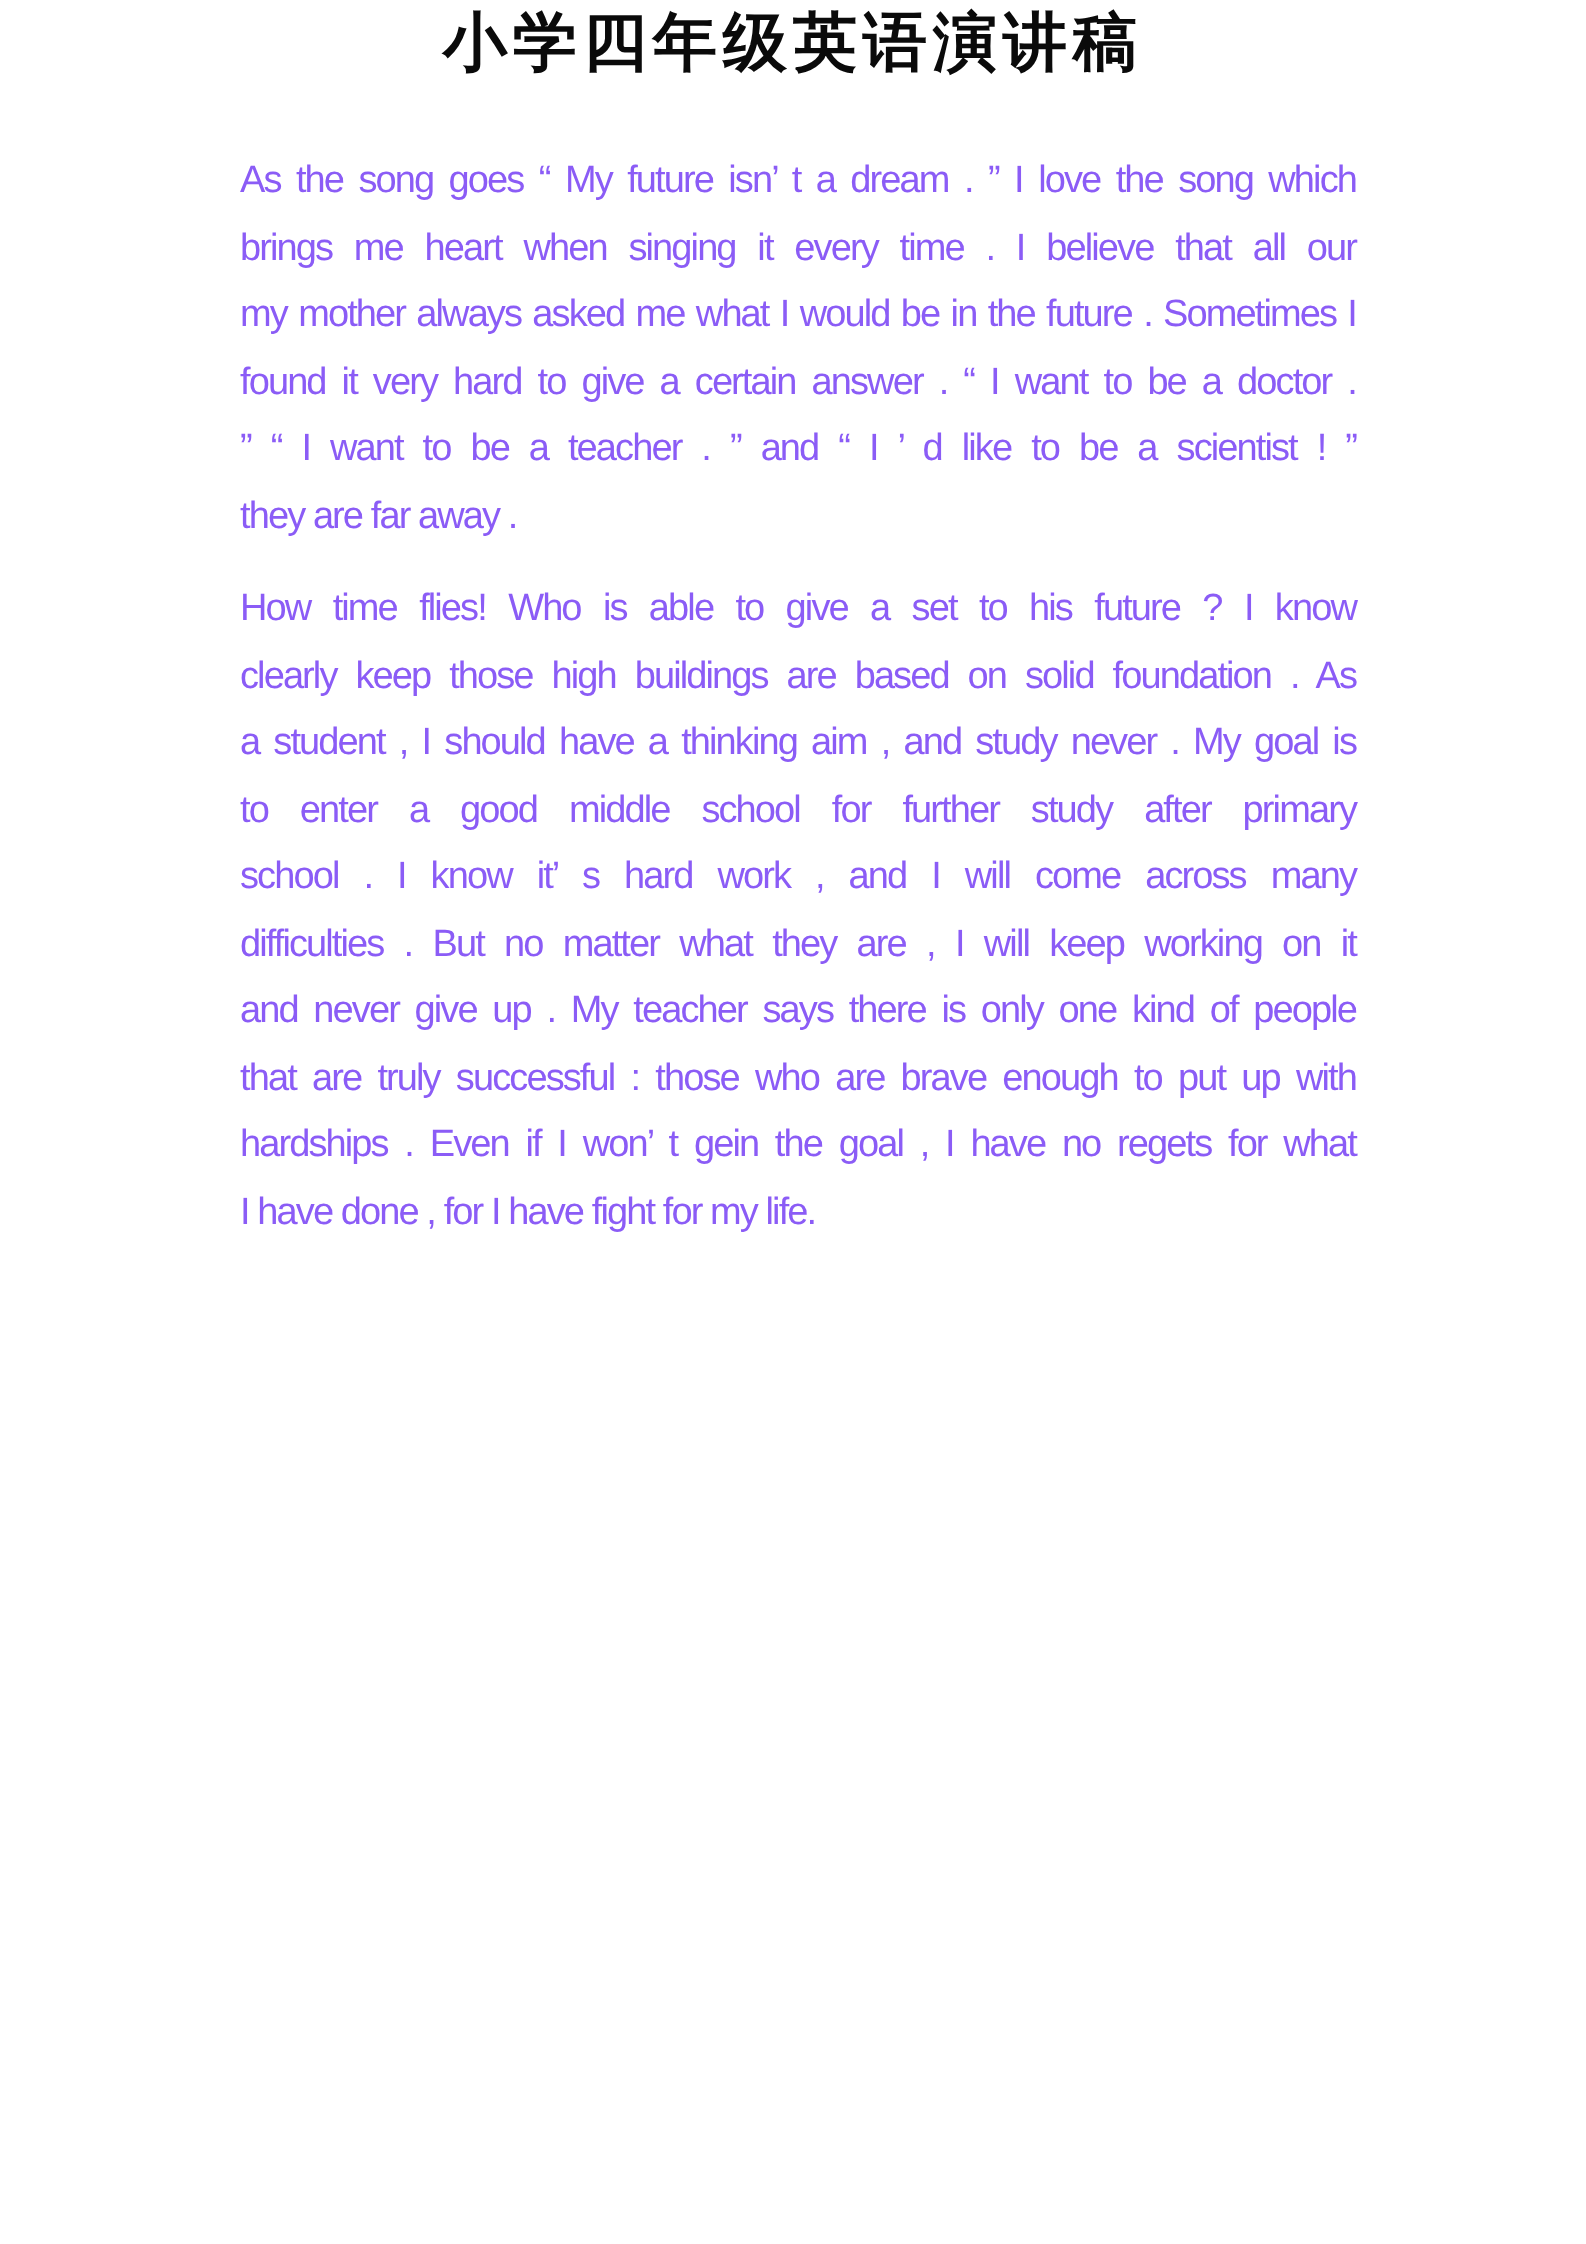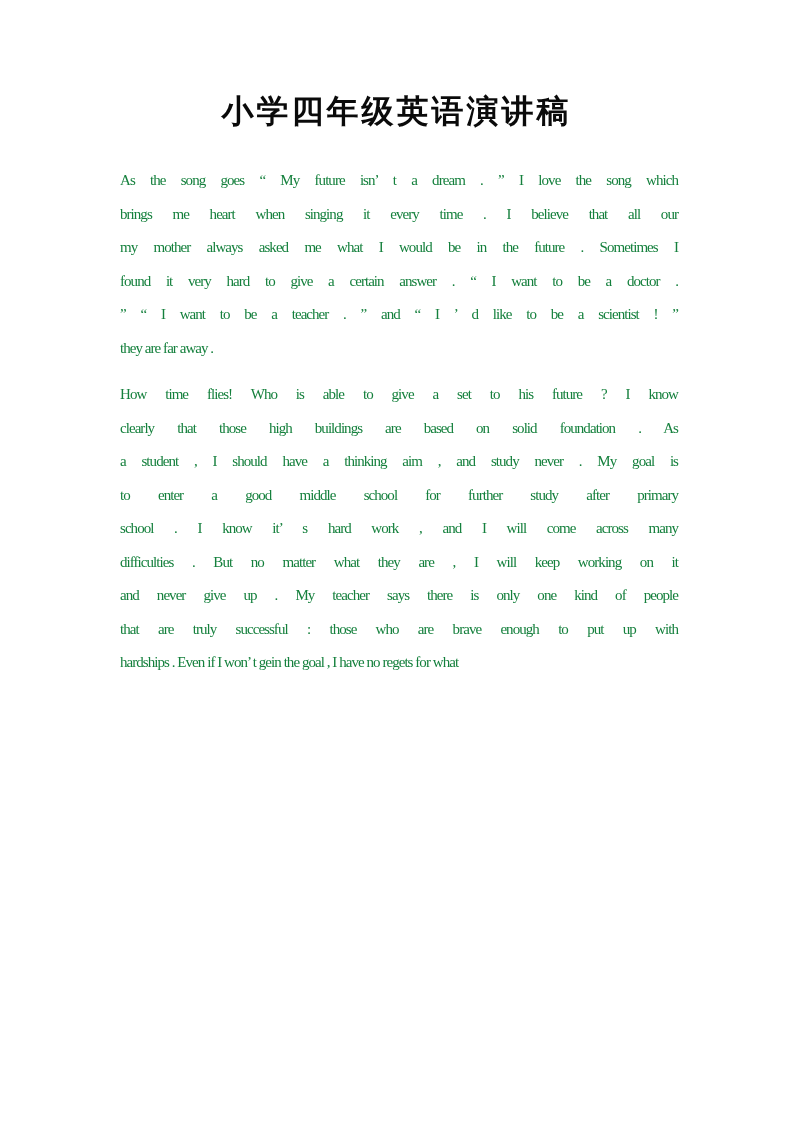--- a/index.html
+++ b/index.html
@@ -10,35 +10,34 @@
   .page {
     position: relative;
     width: 793px;
     height: 1122px;
     background: #ffffff;
     overflow: hidden;
     color: #141414;
   }
   .doc-title {
     margin: 0;
-    padding-top: 90px;
     text-align: center;
     font-family: "DejaVu Serif", "Liberation Serif", serif;
     font-weight: 700;
     font-size: 32px;
     line-height: 42px;
     letter-spacing: 3px;
     color: #0a0a0a;
   }
   .doc-content {
     margin: 32px 115px 0 120px;
-    font-family: Liberation Serif, serif;
-    font-size: 15px;
+    font-family: Liberation Sans, sans-serif;
+    font-size: 19px;
     letter-spacing: -0.95px;
-    color: #15803d;
+    color: #8b5cf6;
   }
   .paragraph {
     margin: 0 0 13px 0;
   }
   .line {
     line-height: 33.5px;
     text-align: justify;
     text-align-last: justify;
     white-space: normal;
   }
@@ -59,23 +58,24 @@
         <div class="line">brings me heart when singing it every time . I believe that all our</div>
         <div class="line">my mother always asked me what I would be in the future . Sometimes I</div>
         <div class="line">found it very hard to give a certain answer . “ I want to be a doctor .</div>
         <div class="line">” “ I want to be a teacher . ” and “ I ’ d like to be a scientist ! ”</div>
         <div class="line">they are far away .</div>
       </div>
 
     <div class="paragraph">
 
     <div class="line">How time flies! Who is able to give a set to his future ? I know</div>
-        <div class="line">clearly that those high buildings are based on solid foundation . As</div>
+        <div class="line">clearly keep those high buildings are based on solid foundation . As</div>
         <div class="line">a student , I should have a thinking aim , and study never . My goal is</div>
         <div class="line">to enter a good middle school for further study after primary</div>
         <div class="line">school . I know it’ s hard work , and I will come across many</div>
         <div class="line">difficulties . But no matter what they are , I will keep working on it</div>
         <div class="line">and never give up . My teacher says there is only one kind of people</div>
         <div class="line">that are truly successful : those who are brave enough to put up with</div>
         <div class="line">hardships . Even if I won’ t gein the goal , I have no regets for what</div>
+        <div class="line">I have done , for I have fight for my life.</div>
       </div>
   </div>
 </div>
 
 </body></html>

